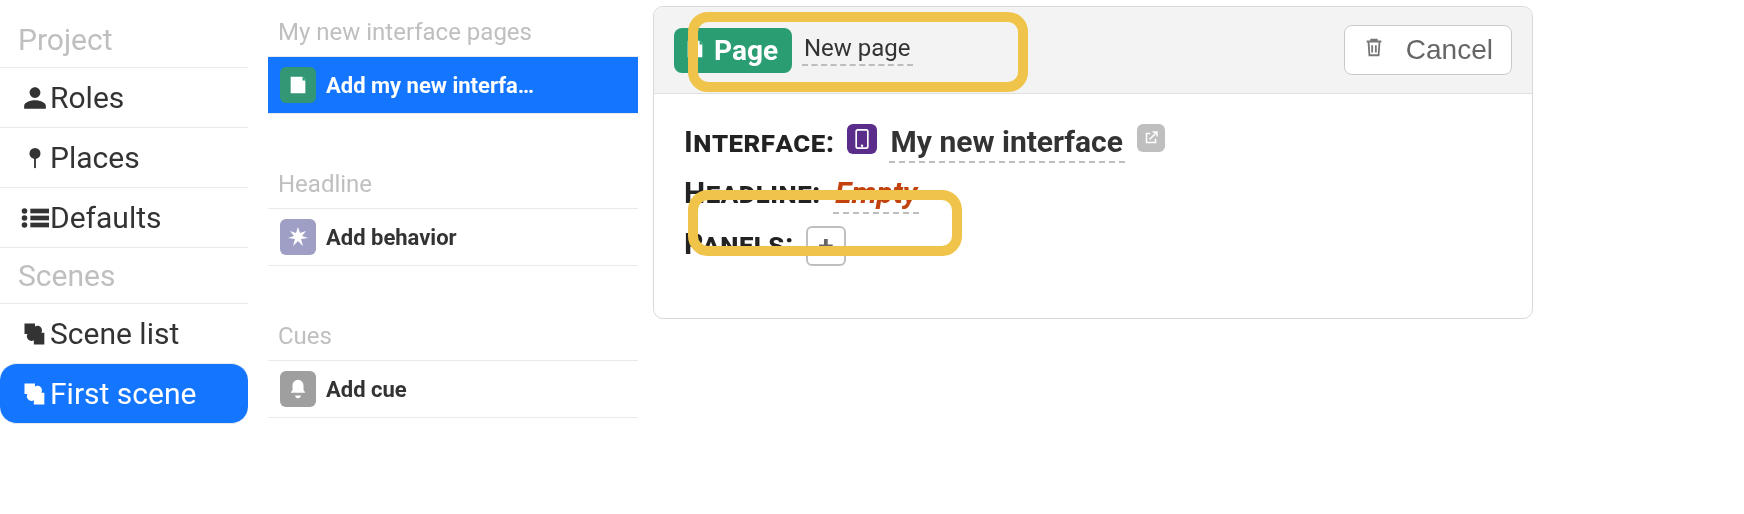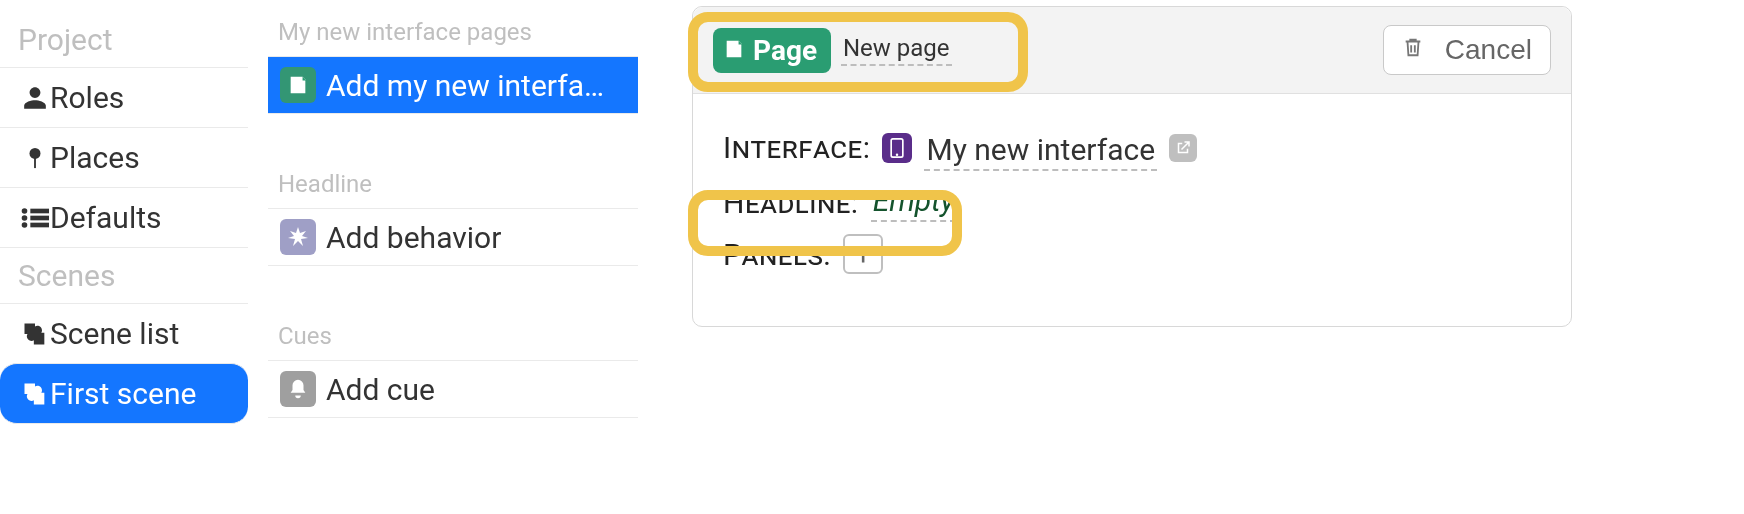--- a/index.html
+++ b/index.html
@@ -56,26 +56,27 @@
     padding: 18px 10px 10px;
     font-weight: 400;
   }
   .nav2-item {
     display: flex;
     align-items: center;
     gap: 10px;
     padding: 10px 12px;
     border-top: 1px solid #eaeaea;
     border-bottom: 1px solid #eaeaea;
-    font-size: 30px;
+    font-size: 22px;
     color: #333;
     cursor: pointer;
     white-space: nowrap;
     overflow: hidden;
     text-overflow: ellipsis;
+    font-weight: bold;
   }
   .nav2-item.selected {
     background: #1476ff;
     color: #fff;
   }
   .nav2-gap { height: 38px; }
 
   .badge-icon {
     width: 36px; height: 36px;
     border-radius: 6px;
@@ -83,21 +84,21 @@
     align-items: center; justify-content: center;
     flex-shrink: 0;
   }
   .badge-page { background: #339674; color:#fff; }
   .badge-behavior { background: #9f9fc6; color:#fff; }
   .badge-cue { background: #9f9f9f; color:#fff; }
 
   
   .main {
     position: absolute;
-    left: 692px;
+    left: 653px;
     top: 6px;
     width: 880px;
     border: 1px solid #d8d8d8;
     border-radius: 10px;
     background: #fff;
     overflow: visible;
   }
   .main-header {
     background: #f3f3f3;
     border-bottom: 1px solid #e0e0e0;
@@ -142,53 +143,53 @@
     cursor: pointer;
   }
 
   .main-body {
     padding: 30px 30px 40px;
     position: relative;
   }
   .row {
     font-size: 30px;
     display: flex;
-    align-items: center;
+    align-items: flex-start;
     gap: 12px;
     margin-bottom: 12px;
     font-variant: small-caps;
+    font-weight: bold;
   }
   .row-label {
     color: #222;
     letter-spacing: 0.5px;
   }
   .iface-icon {
     width: 30px; height: 30px;
     background: #5a2d8a;
     border-radius: 6px;
     display: inline-flex; align-items:center; justify-content:center;
     color:#fff;
   }
   .iface-name {
     font-variant: normal;
     border-bottom: 2px dashed #bdbdbd;
     padding: 0 2px 2px;
-    margin-top: 8px;
   }
   .link-out {
     width: 28px; height: 28px;
     background: #bfbfbf;
     border-radius: 6px;
     display:inline-flex; align-items:center; justify-content:center;
     color:#fff;
   }
   .empty-val {
     font-variant: normal;
     font-style: italic;
-    color: #14532d;
+    color: #c2410c;
     border-bottom: 2px dashed #bdbdbd;
     padding: 0 2px 2px;
   }
   .add-panel {
     border: 2px solid #bfbfbf;
     border-radius: 6px;
     width: 40px; height: 40px;
     display:inline-flex; align-items:center; justify-content:center;
     font-size: 28px;
     color:#666;

